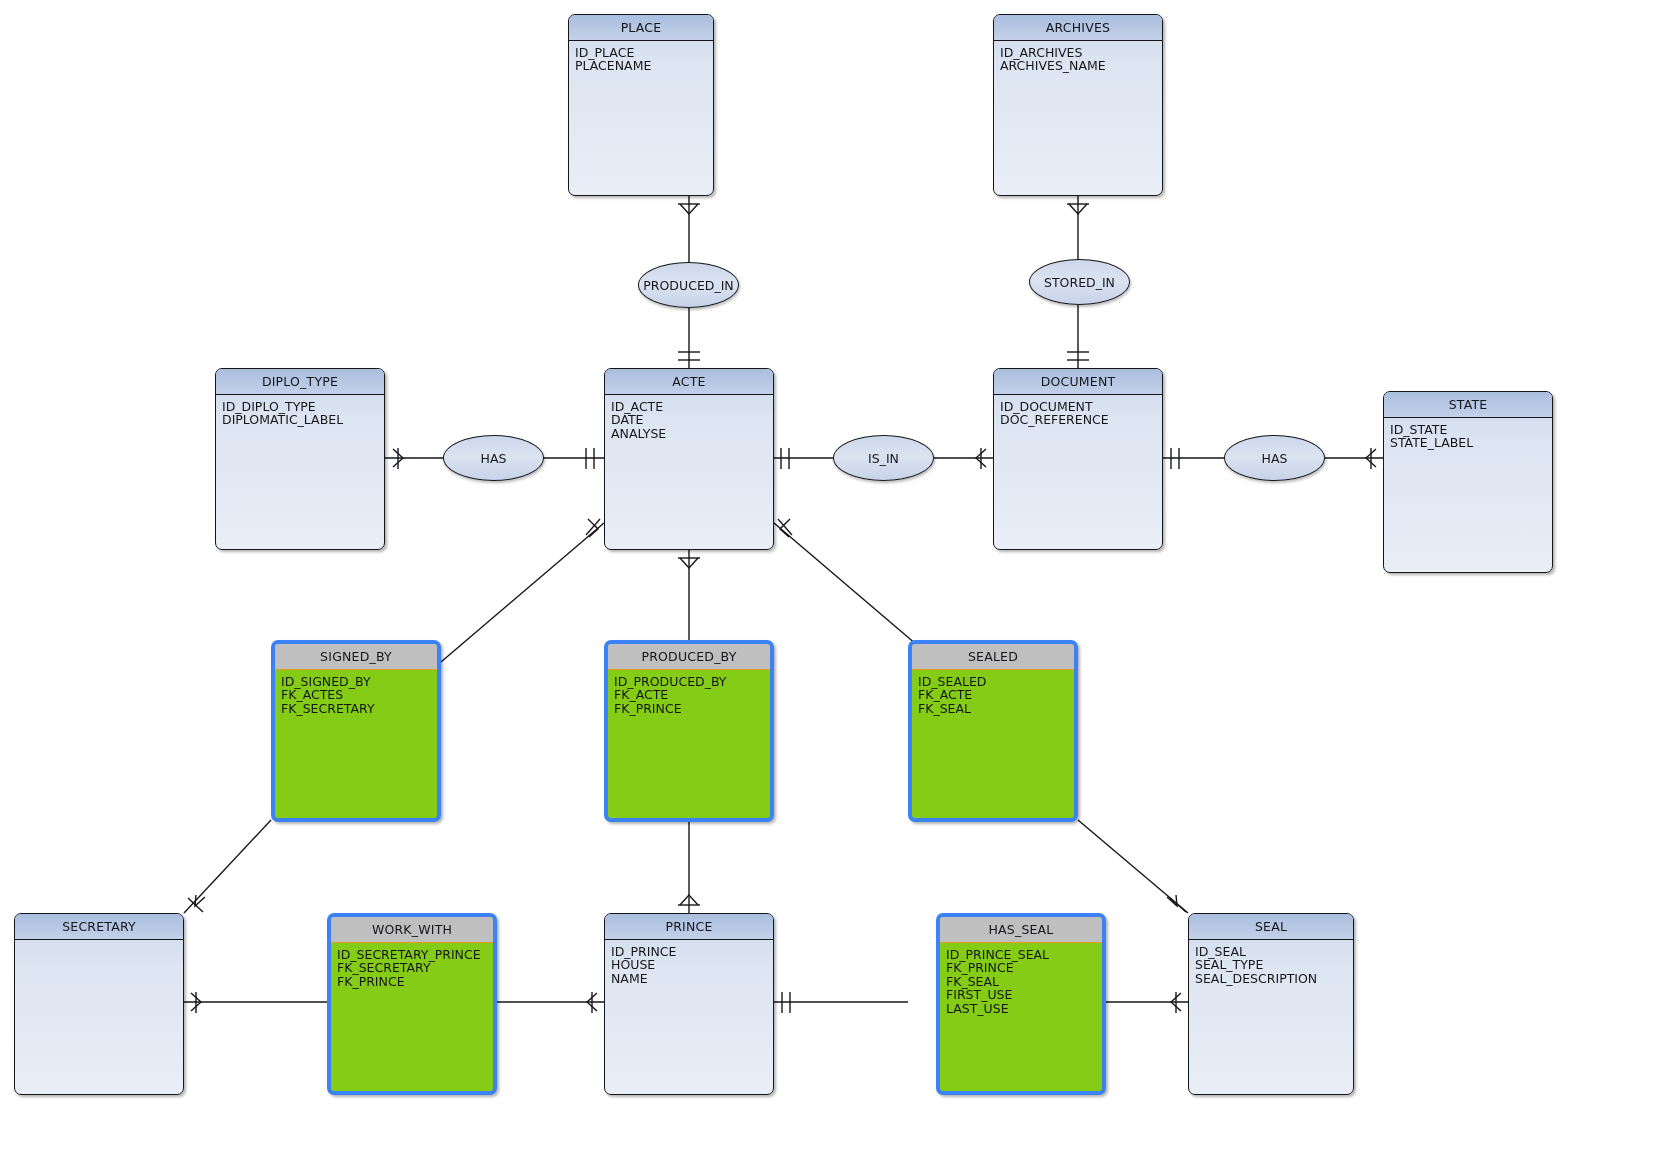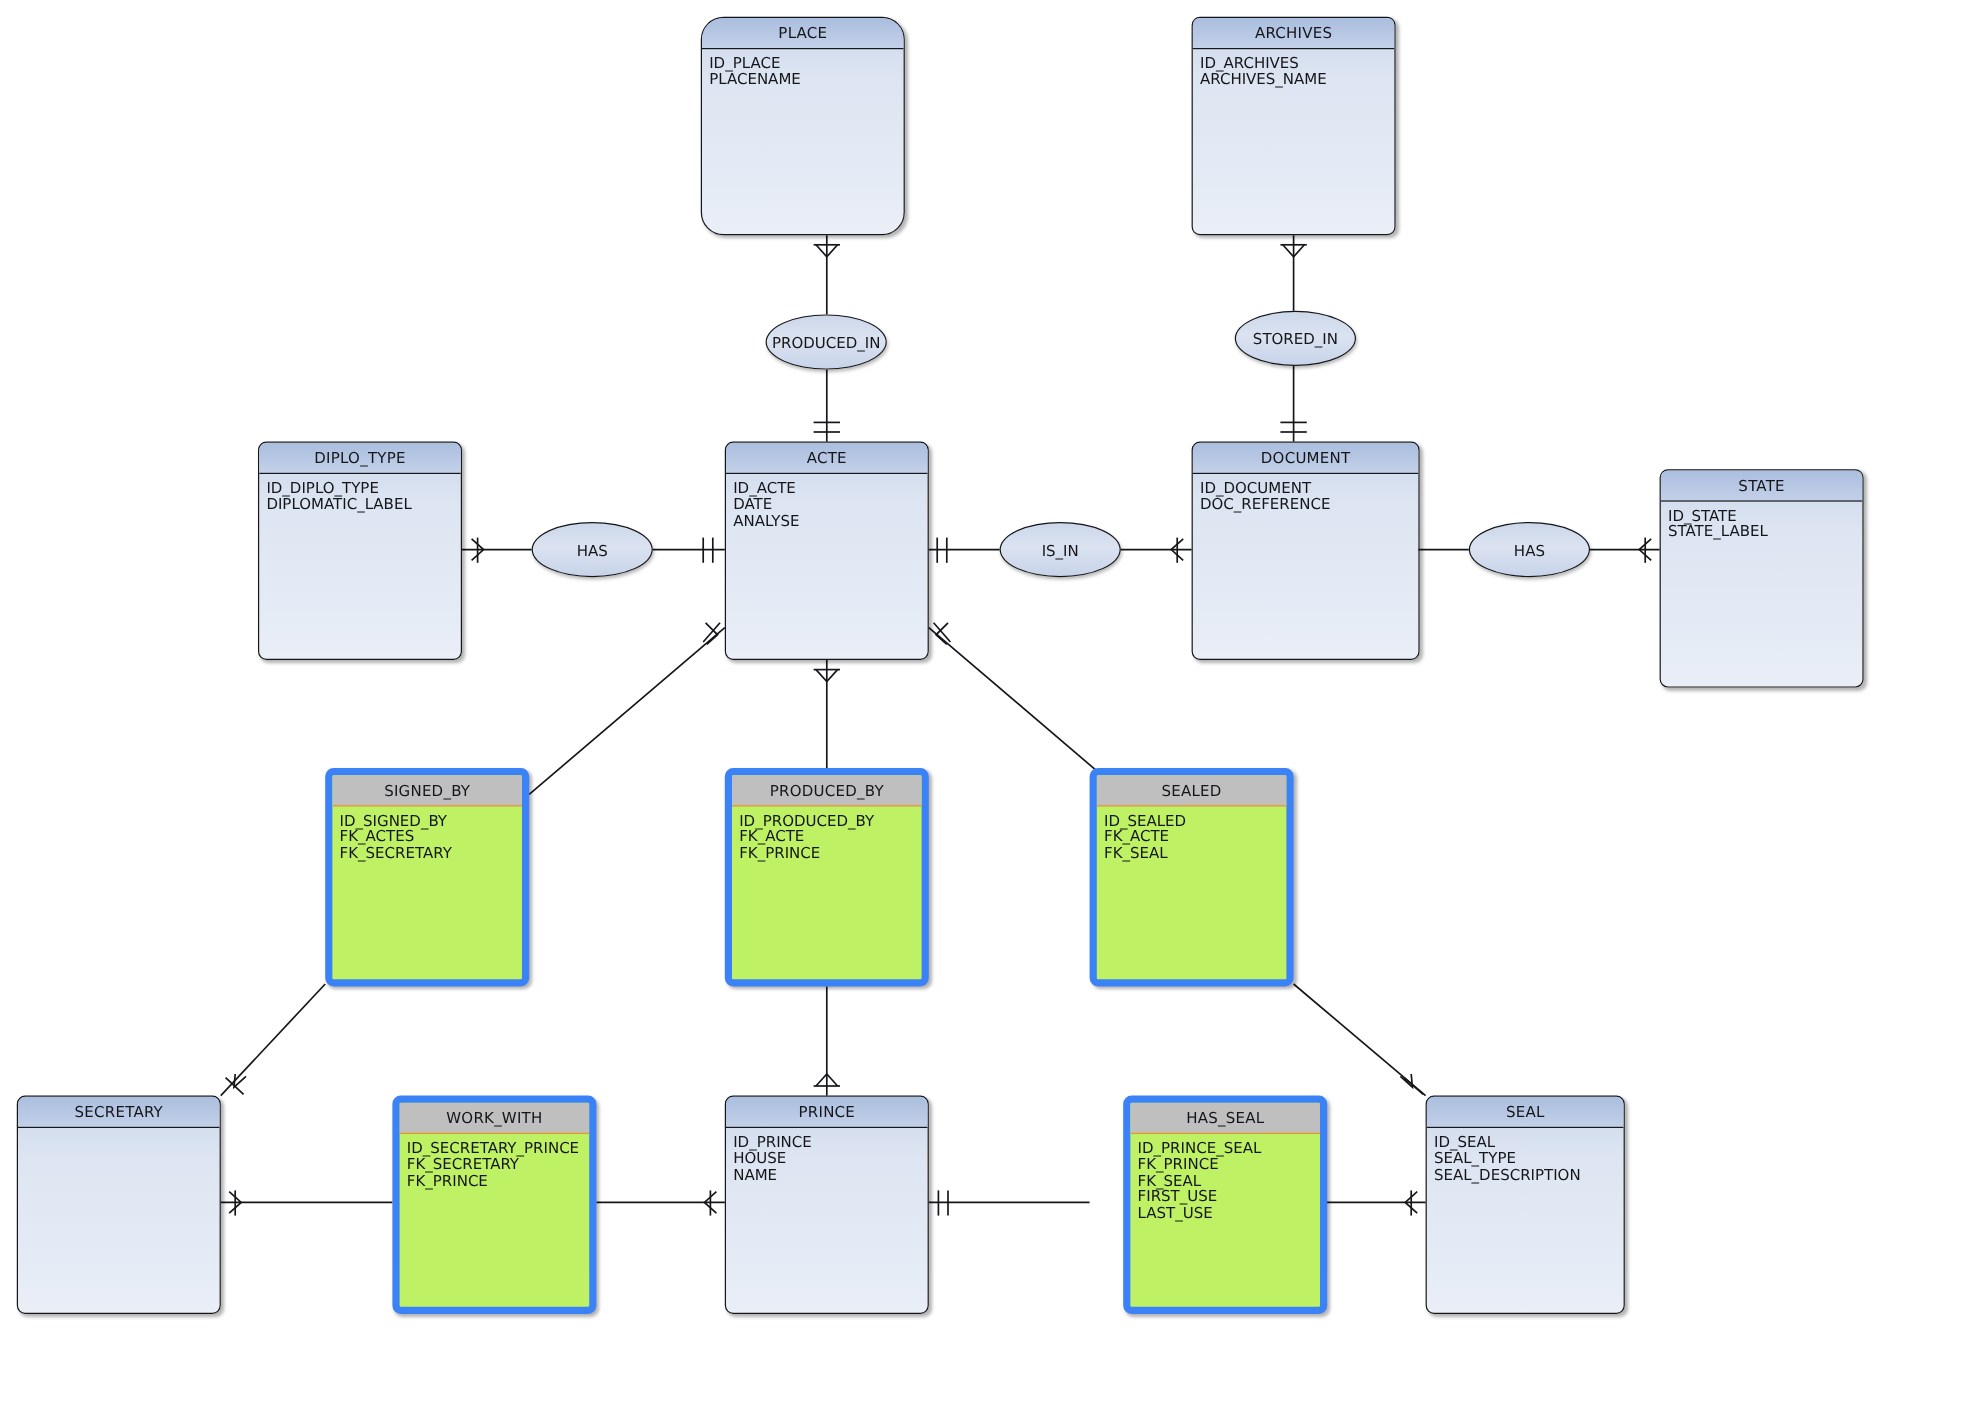--- a/index.html
+++ b/index.html
@@ -53,24 +53,24 @@
     color: #15161a;
   }
   .entity .attrs div {
     white-space: nowrap;
   }
 
   
   .assoc {
     position: absolute;
     box-sizing: border-box;
-    border: 6px solid #3b82f6;
+    border: 4px solid #3b82f6;
     border-radius: 7px;
     overflow: hidden;
-    background: #bef264;
+    background: #84cc16;
     box-shadow: 2px 2px 3px rgba(0,0,0,0.30);
   }
   .assoc .head {
     height: 25px;
     line-height: 25px;
     text-align: center;
     font-size: 12.5px;
     color: #15161a;
     background: #bfbfbf;
     border-bottom: 1px solid #e79a1f;
@@ -182,21 +182,21 @@
       <line x1="1078" y1="1002" x2="1188" y2="1002"></line>
       <line x1="782" y1="992" x2="782" y2="1013"></line>
       <line x1="790" y1="992" x2="790" y2="1013"></line>
       <path d="M 1181 993 L 1171 1002 L 1181 1011"></path>
       <line x1="1176" y1="992" x2="1176" y2="1013"></line>
 
     </g>
   </svg>
 
   <div id="entity-layer">
-      <div class="entity" style="left: 584px; top: 14px; width: 170px; height: 182px; border-radius: 19px;">
+      <div class="entity" style="left: 568px; top: 14px; width: 146px; height: 182px;">
         <div class="head">PLACE</div>
         <div class="attrs">
           <div>ID_PLACE</div>
           <div>PLACENAME</div>
         </div>
       </div>
       <div class="entity" style="left: 993px; top: 14px; width: 170px; height: 182px;">
         <div class="head">ARCHIVES</div>
         <div class="attrs">
           <div>ID_ARCHIVES</div>
@@ -211,21 +211,21 @@
         </div>
       </div>
       <div class="entity" style="left: 604px; top: 368px; width: 170px; height: 182px;">
         <div class="head">ACTE</div>
         <div class="attrs">
           <div>ID_ACTE</div>
           <div>DATE</div>
           <div>ANALYSE</div>
         </div>
       </div>
-      <div class="entity" style="left: 993px; top: 368px; width: 190px; height: 182px;">
+      <div class="entity" style="left: 993px; top: 368px; width: 170px; height: 182px;">
         <div class="head">DOCUMENT</div>
         <div class="attrs">
           <div>ID_DOCUMENT</div>
           <div>DOC_REFERENCE</div>
         </div>
       </div>
       <div class="entity" style="left: 1383px; top: 368px; width: 170px; height: 182px; margin-top: 23px;">
         <div class="head">STATE</div>
         <div class="attrs">
           <div>ID_STATE</div>

